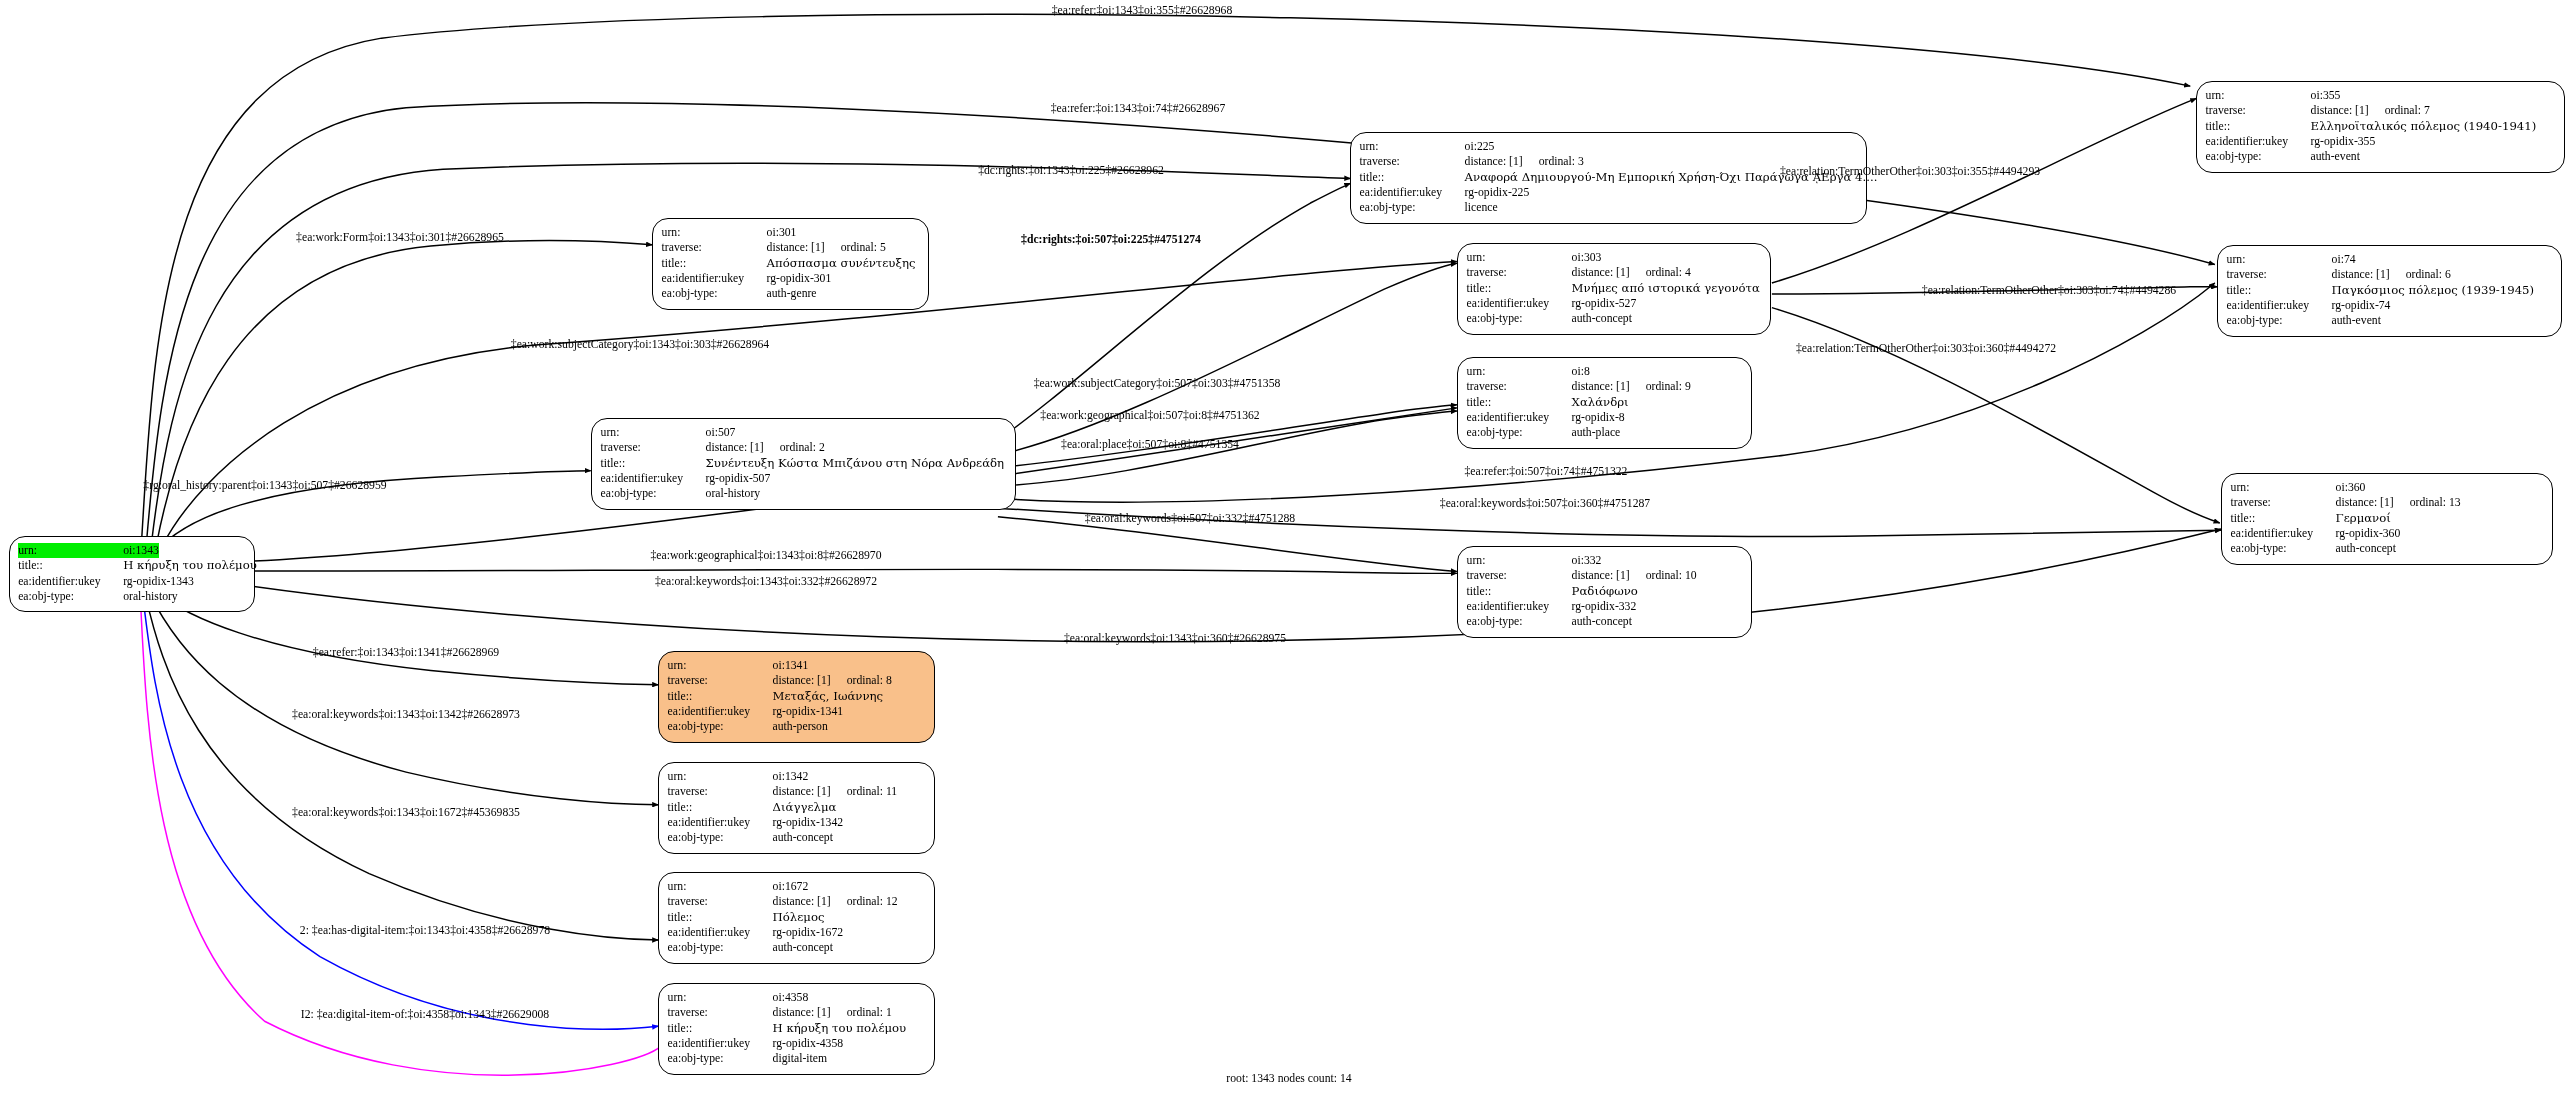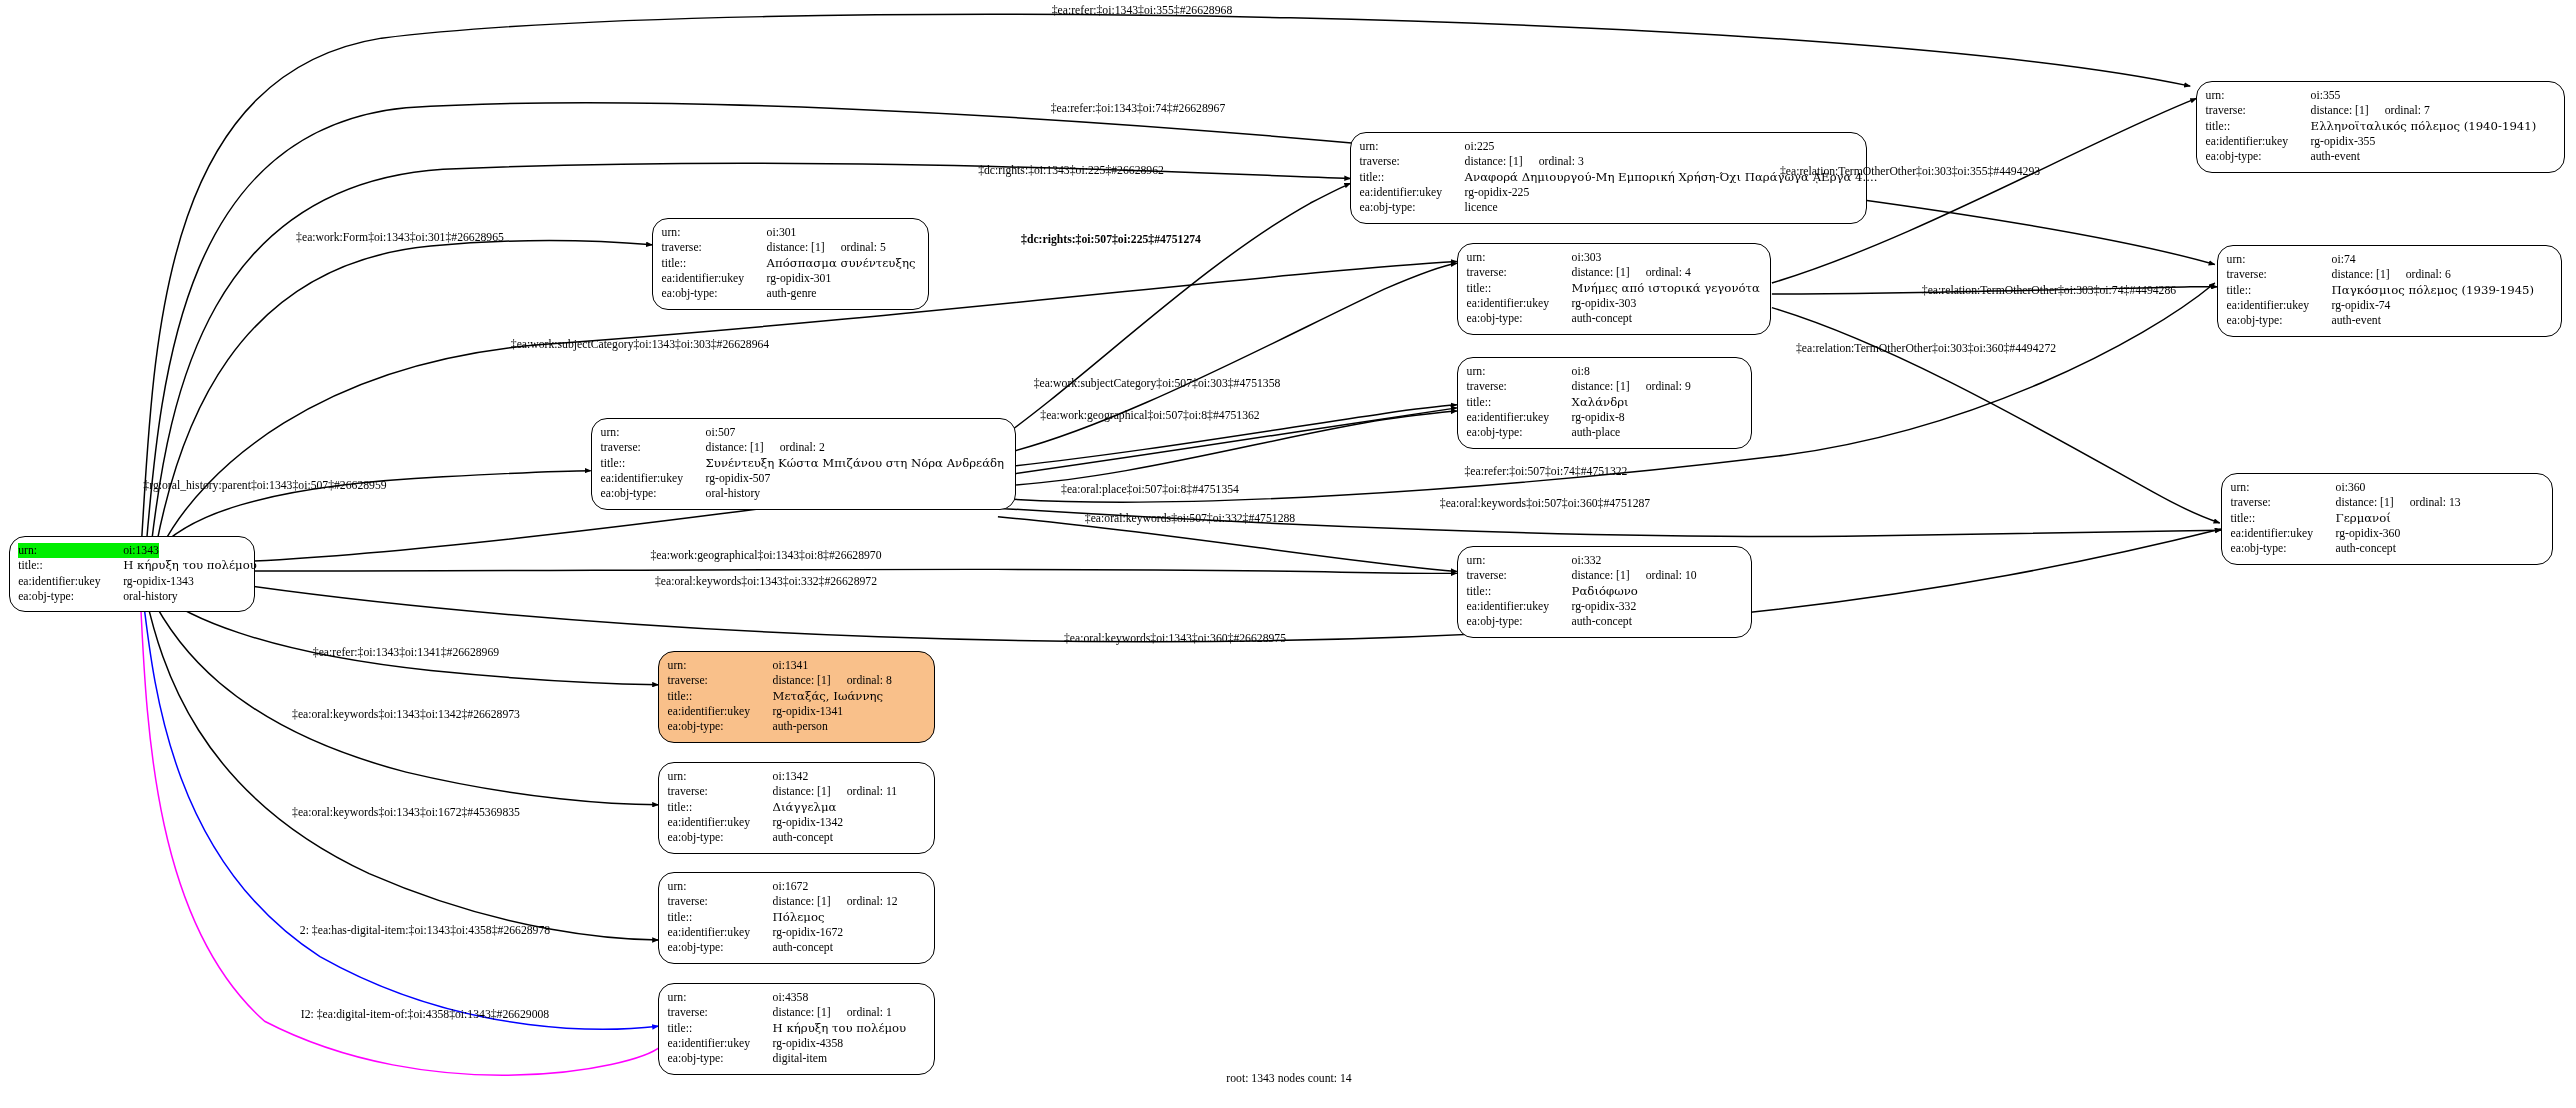--- a/index.html
+++ b/index.html
@@ -213,21 +213,21 @@
         <span class="k" style="width:105px">traverse:</span>
         <span class="v">distance: [1]</span>
         <span class="v ord">ordinal: 4</span>
       </div>
     <div class="row">
         <span class="k" style="width:105px">title::</span>
         <span class="v gr">Μνήμες από ιστορικά γεγονότα</span>
       </div>
     <div class="row">
         <span class="k" style="width:105px">ea:identifier:ukey</span>
-        <span class="v">rg-opidix-303</span>
+        <span class="v">rg-opidix-527</span>
       </div>
     <div class="row">
         <span class="k" style="width:105px">ea:obj-type:</span>
         <span class="v">auth-concept</span>
       </div>
   </div>
 
   <div class="node" style="left:1457px;top:357px;width:295px;">
     <div class="row">
         <span class="k" style="width:105px">urn:</span>
@@ -423,21 +423,21 @@
   <div class="elabel c" style="left:1142px;top:3.7px;">‡ea:refer:‡oi:1343‡oi:355‡#26628968</div>
   <div class="elabel c" style="left:1138px;top:102px;">‡ea:refer:‡oi:1343‡oi:74‡#26628967</div>
   <div class="elabel c" style="left:1071px;top:164px;">‡dc:rights:‡oi:1343‡oi:225‡#26628962</div>
   <div class="elabel c" style="left:400px;top:231px;">‡ea:work:Form‡oi:1343‡oi:301‡#26628965</div>
   <div class="elabel c" style="left:1111px;top:233px;font-weight:bold;">‡dc:rights:‡oi:507‡oi:225‡#4751274</div>
   <div class="elabel c" style="left:1910px;top:165px;">‡ea:relation:TermOtherOther‡oi:303‡oi:355‡#4494293</div>
   <div class="elabel c" style="left:2049px;top:284px;">‡ea:relation:TermOtherOther‡oi:303‡oi:74‡#4494286</div>
   <div class="elabel c" style="left:640px;top:338px;">‡ea:work:subjectCategory‡oi:1343‡oi:303‡#26628964</div>
   <div class="elabel c" style="left:1157px;top:377px;">‡ea:work:subjectCategory‡oi:507‡oi:303‡#4751358</div>
   <div class="elabel c" style="left:1150px;top:409px;">‡ea:work:geographical‡oi:507‡oi:8‡#4751362</div>
-  <div class="elabel c" style="left:1150px;top:438px;margin-top:45px;">‡ea:oral:place‡oi:507‡oi:8‡#4751354</div>
+  <div class="elabel c" style="left:1150px;top:438px;">‡ea:oral:place‡oi:507‡oi:8‡#4751354</div>
   <div class="elabel c" style="left:1926px;top:342px;">‡ea:relation:TermOtherOther‡oi:303‡oi:360‡#4494272</div>
   <div class="elabel c" style="left:265px;top:479px;">‡rg:oral_history:parent‡oi:1343‡oi:507‡#26628959</div>
   <div class="elabel c" style="left:1546px;top:465px;">‡ea:refer:‡oi:507‡oi:74‡#4751322</div>
   <div class="elabel c" style="left:1545px;top:497px;">‡ea:oral:keywords‡oi:507‡oi:360‡#4751287</div>
   <div class="elabel c" style="left:1190px;top:512px;">‡ea:oral:keywords‡oi:507‡oi:332‡#4751288</div>
   <div class="elabel c" style="left:766px;top:549px;">‡ea:work:geographical‡oi:1343‡oi:8‡#26628970</div>
   <div class="elabel c" style="left:766px;top:575px;text-align:center;">‡ea:oral:keywords‡oi:1343‡oi:332‡#26628972</div>
   <div class="elabel c" style="left:1175px;top:632px;">‡ea:oral:keywords‡oi:1343‡oi:360‡#26628975</div>
   <div class="elabel c" style="left:406px;top:646px;">‡ea:refer:‡oi:1343‡oi:1341‡#26628969</div>
   <div class="elabel c" style="left:406px;top:708px;">‡ea:oral:keywords‡oi:1343‡oi:1342‡#26628973</div>

